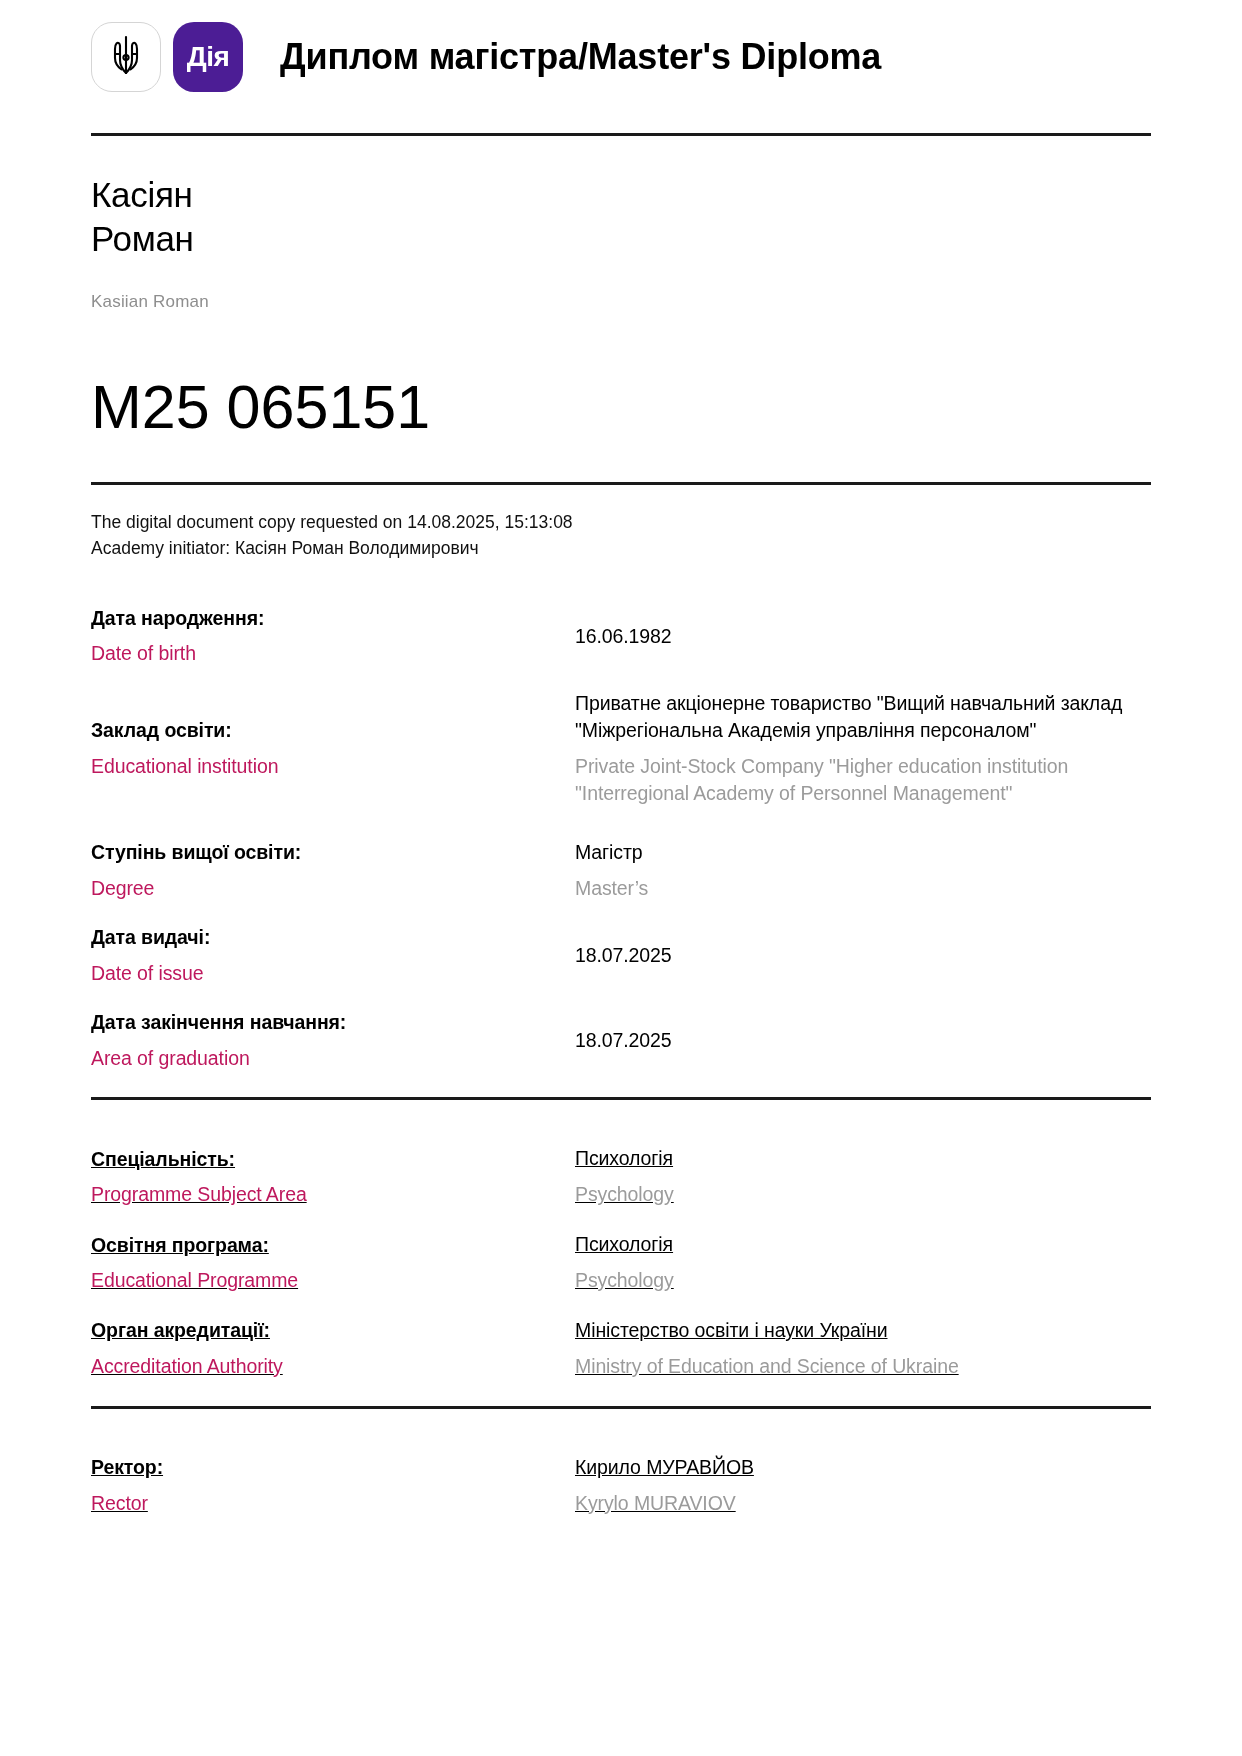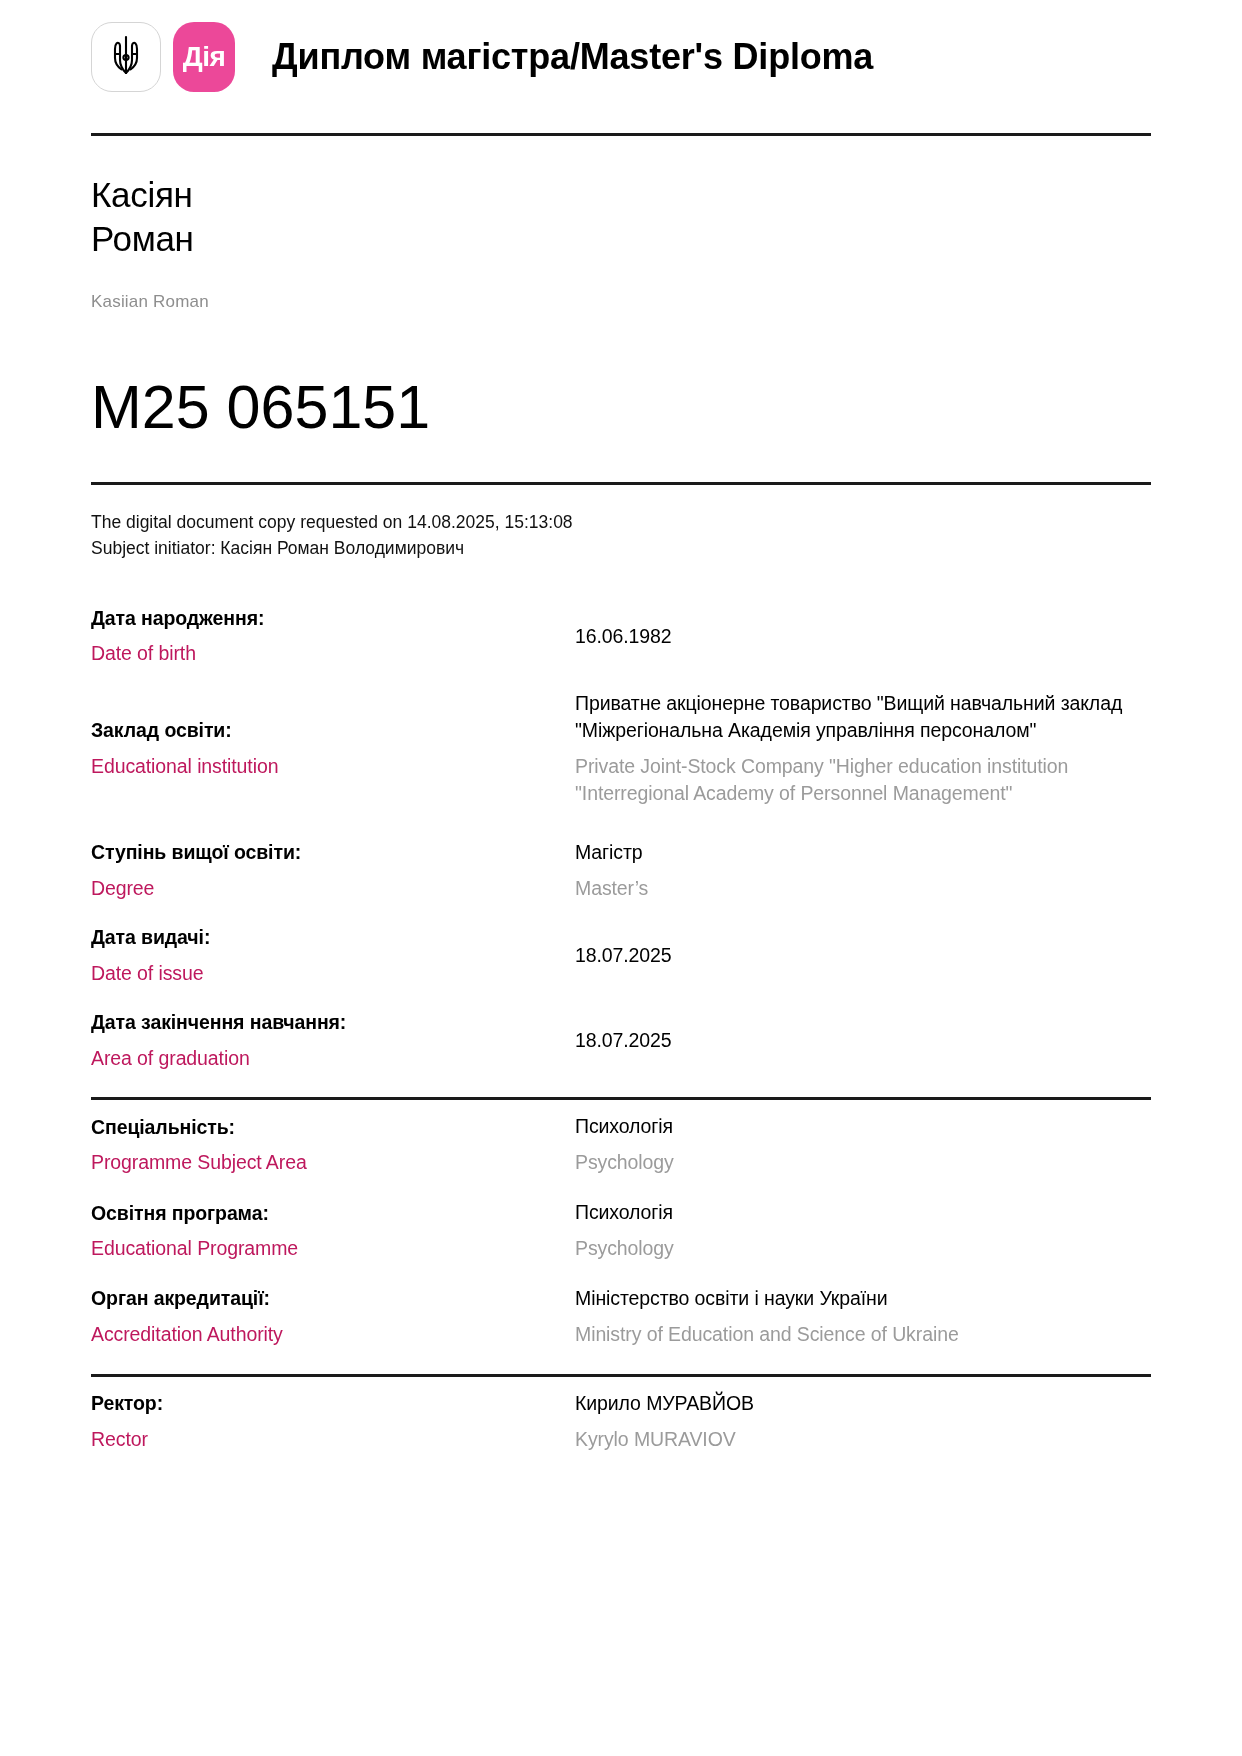--- a/index.html
+++ b/index.html
@@ -34,24 +34,24 @@
     border-radius: 21px;
     background: #ffffff;
     display: flex;
     align-items: center;
     justify-content: center;
     box-sizing: border-box;
     flex: 0 0 auto;
   }
   .emblem-badge svg { display: block; }
   .diia-badge {
-    width: 62px;
+    width: 70px;
     height: 70px;
     border-radius: 21px;
-    background: #ec4899;
+    background: #4c1d95;
     margin-left: 12px;
     display: flex;
     align-items: center;
     justify-content: center;
     flex: 0 0 auto;
   }
   .diia-badge .diia-word {
     color: #ffffff;
     font-size: 28px;
     font-weight: 700;
@@ -105,21 +105,21 @@
   
   .request-meta {
     margin-top: 25px;
     font-size: 17.5px;
     color: #111111;
     line-height: 1.45;
   }
 
   
   .fields { margin-top: 44px; }
-  .fields.tight { margin-top: 13px; }
+  .fields.tight { margin-top: 45px; text-decoration: underline; }
   .field-row {
     display: flex;
     align-items: center;
     margin-bottom: 23px;
   }
   .field-row:last-child { margin-bottom: 0; }
   .field-col-label { width: 484px; flex: 0 0 484px; }
   .field-col-value { flex: 1 1 auto; }
   .term-ua {
     font-size: 19.5px;
@@ -187,21 +187,21 @@
   </div>
 
   <div class="person-name-lat">Kasiian Roman</div>
 
   <div class="doc-number">M25 065151</div>
 
   <div class="rule rule-mid"></div>
 
   <div class="request-meta">
     <div>The digital document copy requested on 14.08.2025, 15:13:08</div>
-    <div>Subject initiator: Касіян Роман Володимирович</div>
+    <div>Academy initiator: Касіян Роман Володимирович</div>
   </div>
 
   <div class="fields">
 
     <div class="field-row">
       <div class="field-col-label">
         <div class="term-ua">Дата народження:</div>
         <div class="term-en">Date of birth</div>
       </div>
       <div class="field-col-value">

